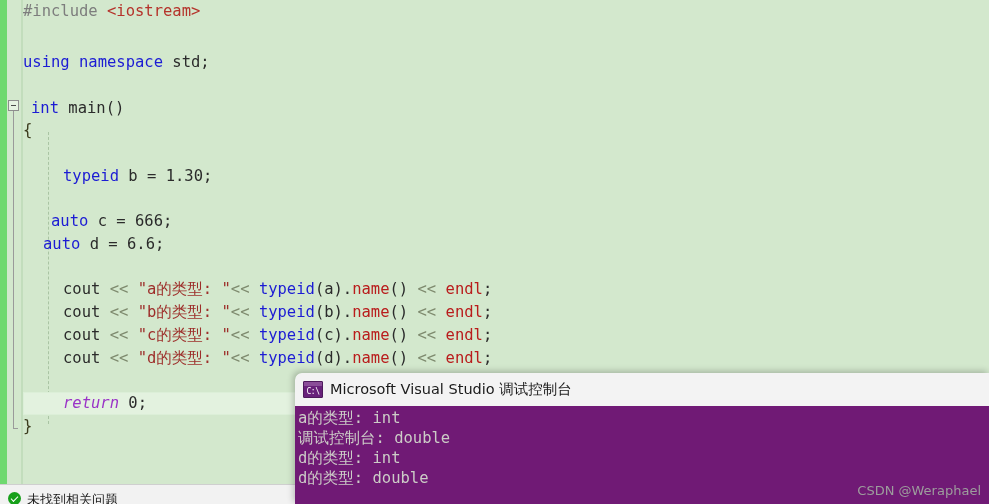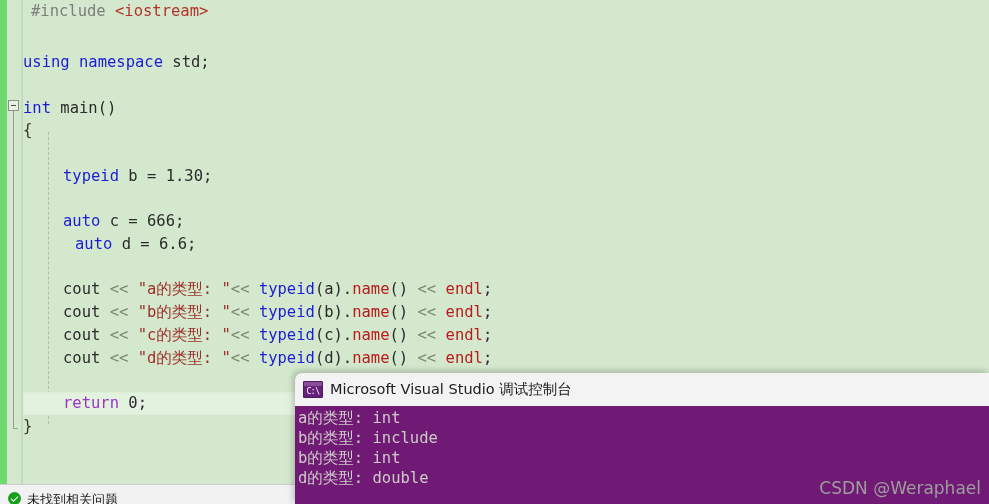--- a/index.html
+++ b/index.html
@@ -68,21 +68,21 @@
   }
   .line.current {
     background: #e3f2df;
     width: 843px;
     box-shadow: inset 0 0 0 1px #dcefd8;
   }
   .ln-text { padding-left: 0px; }
 
   
   .kw        { color: #1c1cd4; }   
-  .ret       { color: #9a33c7; }   
+  .ret       { color: #9a33c7; font-style: italic; }   
   .pre       { color: #7d7d7d; }   
   .hdr       { color: #b5332b; }   
   .str       { color: #9d2e2a; }   
   .op        { color: #7e8a6e; }   
   .num       { color: #2b2b2b; }
   .id        { color: #2b2b2b; }
   .fn        { color: #b91c1c; }
   .brace     { color: #3c3c1e; }
 
   
@@ -249,21 +249,21 @@
     font-size: 15.5px;
     line-height: 20px;
     color: #ccccc7;
     white-space: pre;
   }
   #watermark {
     position: absolute;
     right: 8px;
     bottom: 6px;
     font-family: "DejaVu Sans", sans-serif;
-    font-size: 17px;
+    font-size: 13px;
     color: #9d9d9d;
     white-space: nowrap;
   }
 </style>
 </head>
 <body>
 
 <div id="screen">
 
   <div id="editor">
@@ -271,30 +271,30 @@
     <div id="change-bar"></div>
     <div id="fold-margin"></div>
     <div id="margin-sep"></div>
 
     <div id="fold-box"></div>
     <div id="fold-line"></div>
     <div id="fold-line-foot"></div>
     <div id="indent-guide"></div>
 
     <div class="code-area" id="code-area">
-        <div class="line" style="top: 0px;"><span class="ln-text" style="padding-left: 8px;"><span class="pre">#include </span><span class="hdr">&lt;iostream&gt;</span></span></div>
+        <div class="line" style="top: 0px;"><span class="ln-text" style="padding-left: 0px;"><span class="pre">#include </span><span class="hdr">&lt;iostream&gt;</span></span></div>
         <div class="line" style="top: 23px;"><span class="ln-text" style="padding-left: 0px;"></span></div>
         <div class="line" style="top: 51px;"><span class="ln-text" style="padding-left: 0px;"><span class="kw">using namespace</span><span class="id"> std;</span></span></div>
         <div class="line" style="top: 74px;"><span class="ln-text" style="padding-left: 0px;"></span></div>
-        <div class="line" style="top: 97px;"><span class="ln-text" style="padding-left: 0px;"><span class="kw">int</span><span class="id"> main()</span></span></div>
+        <div class="line" style="top: 97px;"><span class="ln-text" style="padding-left: 8px;"><span class="kw">int</span><span class="id"> main()</span></span></div>
         <div class="line" style="top: 119px;"><span class="ln-text" style="padding-left: 0px;"><span class="brace">{</span></span></div>
         <div class="line" style="top: 165px;"><span class="ln-text" style="padding-left: 40px;"><span class="kw">typeid</span><span class="id"> b = </span><span class="num">1.30</span><span class="id">;</span></span></div>
         <div class="line" style="top: 188px;"><span class="ln-text" style="padding-left: 40px;"></span></div>
-        <div class="line" style="top: 210px;"><span class="ln-text" style="padding-left: 40px;"><span class="kw">auto</span><span class="id"> c = </span><span class="num">666</span><span class="id">;</span></span></div>
-        <div class="line" style="top: 233px;"><span class="ln-text" style="padding-left: 52px;"><span class="kw">auto</span><span class="id"> d = </span><span class="num">6.6</span><span class="id">;</span></span></div>
+        <div class="line" style="top: 210px;"><span class="ln-text" style="padding-left: 28px;"><span class="kw">auto</span><span class="id"> c = </span><span class="num">666</span><span class="id">;</span></span></div>
+        <div class="line" style="top: 233px;"><span class="ln-text" style="padding-left: 20px;"><span class="kw">auto</span><span class="id"> d = </span><span class="num">6.6</span><span class="id">;</span></span></div>
         <div class="line" style="top: 256px;"><span class="ln-text" style="padding-left: 40px;"></span></div>
         <div class="line" style="top: 278px;"><span class="ln-text" style="padding-left: 40px;"><span class="id">cout </span><span class="op">&lt;&lt;</span><span class="id"> </span><span class="str">"a的类型: "</span><span class="op">&lt;&lt;</span><span class="id"> </span><span class="kw">typeid</span><span class="id">(a).</span><span class="fn">name</span><span class="id">() </span><span class="op">&lt;&lt;</span><span class="id"> </span><span class="fn">endl</span><span class="id">;</span></span></div>
         <div class="line" style="top: 301px;"><span class="ln-text" style="padding-left: 40px;"><span class="id">cout </span><span class="op">&lt;&lt;</span><span class="id"> </span><span class="str">"b的类型: "</span><span class="op">&lt;&lt;</span><span class="id"> </span><span class="kw">typeid</span><span class="id">(b).</span><span class="fn">name</span><span class="id">() </span><span class="op">&lt;&lt;</span><span class="id"> </span><span class="fn">endl</span><span class="id">;</span></span></div>
         <div class="line" style="top: 324px;"><span class="ln-text" style="padding-left: 40px;"><span class="id">cout </span><span class="op">&lt;&lt;</span><span class="id"> </span><span class="str">"c的类型: "</span><span class="op">&lt;&lt;</span><span class="id"> </span><span class="kw">typeid</span><span class="id">(c).</span><span class="fn">name</span><span class="id">() </span><span class="op">&lt;&lt;</span><span class="id"> </span><span class="fn">endl</span><span class="id">;</span></span></div>
         <div class="line" style="top: 347px;"><span class="ln-text" style="padding-left: 40px;"><span class="id">cout </span><span class="op">&lt;&lt;</span><span class="id"> </span><span class="str">"d的类型: "</span><span class="op">&lt;&lt;</span><span class="id"> </span><span class="kw">typeid</span><span class="id">(d).</span><span class="fn">name</span><span class="id">() </span><span class="op">&lt;&lt;</span><span class="id"> </span><span class="fn">endl</span><span class="id">;</span></span></div>
         <div class="line" style="top: 370px;"><span class="ln-text" style="padding-left: 40px;"></span></div>
         <div class="line current" style="top: 392px;"><span class="ln-text" style="padding-left: 40px;"><span class="ret">return</span><span class="id"> </span><span class="num">0</span><span class="id">;</span></span></div>
         <div class="line" style="top: 415px;"><span class="ln-text" style="padding-left: 0px;"><span class="brace">}</span></span></div>
       </div>
   </div>
@@ -309,22 +309,22 @@
     <div id="console-titlebar">
       <div id="console-icon">
         <div id="console-icon-text">C:\</div>
       </div>
       <div id="console-title">Microsoft Visual Studio 调试控制台</div>
     </div>
 
     <div id="console-body">
       <div id="console-lines">
           <div class="console-line" style="top: 2px;">a的类型: int</div>
-          <div class="console-line" style="top: 22px;">b的类型: include</div>
-          <div class="console-line" style="top: 42px;">b的类型: int</div>
+          <div class="console-line" style="top: 22px;">调试控制台: double</div>
+          <div class="console-line" style="top: 42px;">d的类型: int</div>
           <div class="console-line" style="top: 62px; text-align: center;">d的类型: double</div>
         </div>
       <div id="watermark">CSDN @Weraphael</div>
     </div>
 
   </div>
 
 </div>
 
 </body></html>

